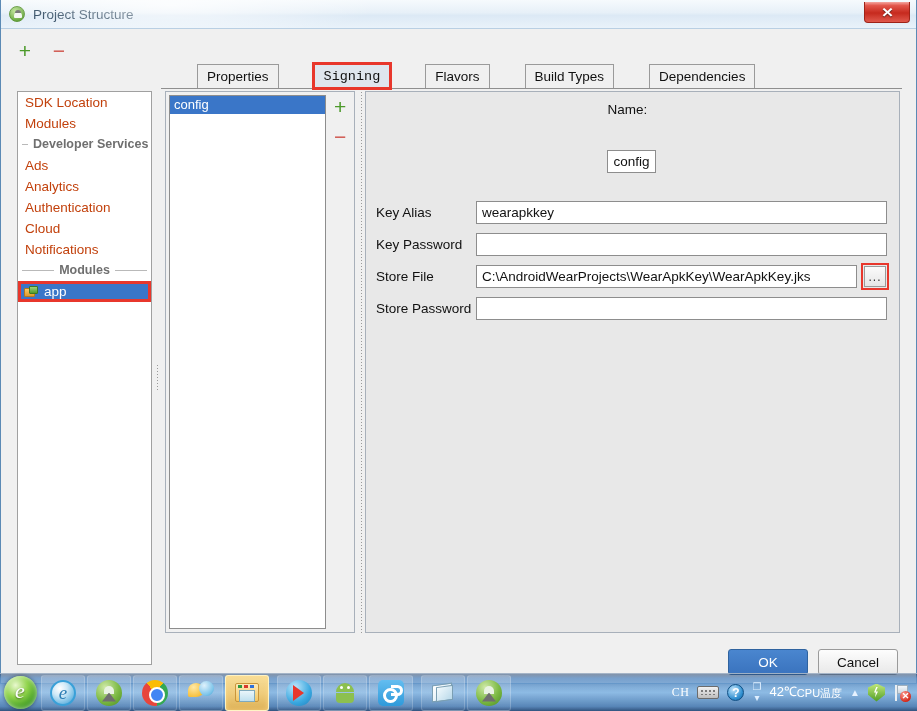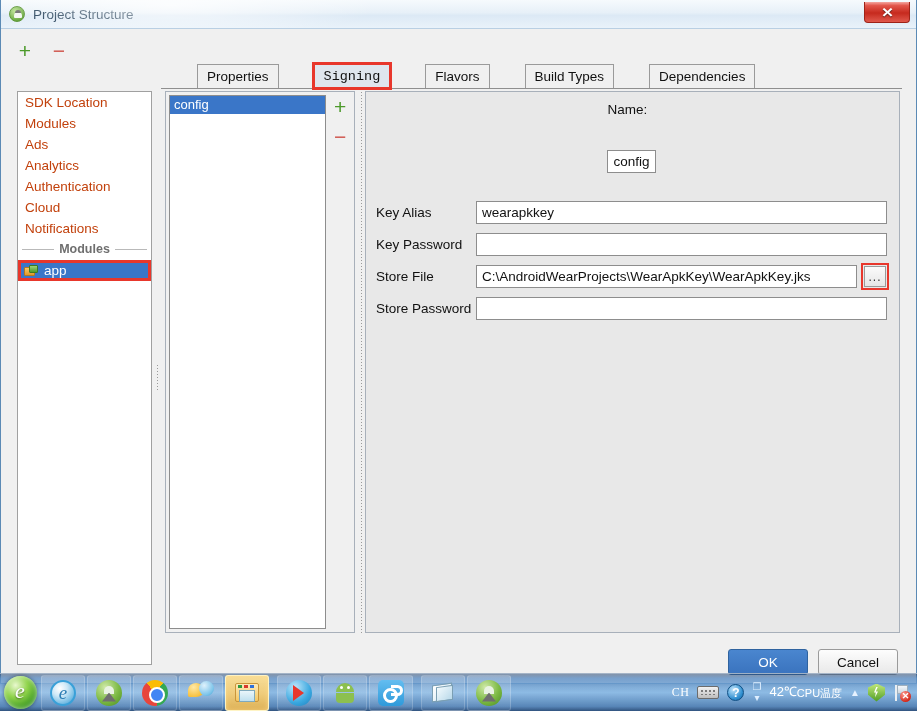--- a/index.html
+++ b/index.html
@@ -460,20 +460,25 @@
     <div id="dialog-body">
 
       <div id="left-toolbar">
         <div class="tb-btn tb-plus">+</div>
         <div class="tb-btn tb-minus">−</div>
       </div>
 
       <div id="sidebar">
         <div class="side-item">SDK Location</div>
         <div class="side-item">Modules</div>
+        <div class="side-sep">
+          <span class="rule short"></span>
+          <span>Developer Services</span>
+
+        </div>
         <div class="side-item">Ads</div>
         <div class="side-item">Analytics</div>
         <div class="side-item">Authentication</div>
         <div class="side-item">Cloud</div>
         <div class="side-item">Notifications</div>
         <div class="side-sep modules">
           <span class="rule"></span>
           <span>Modules</span>
           <span class="rule"></span>
         </div>

